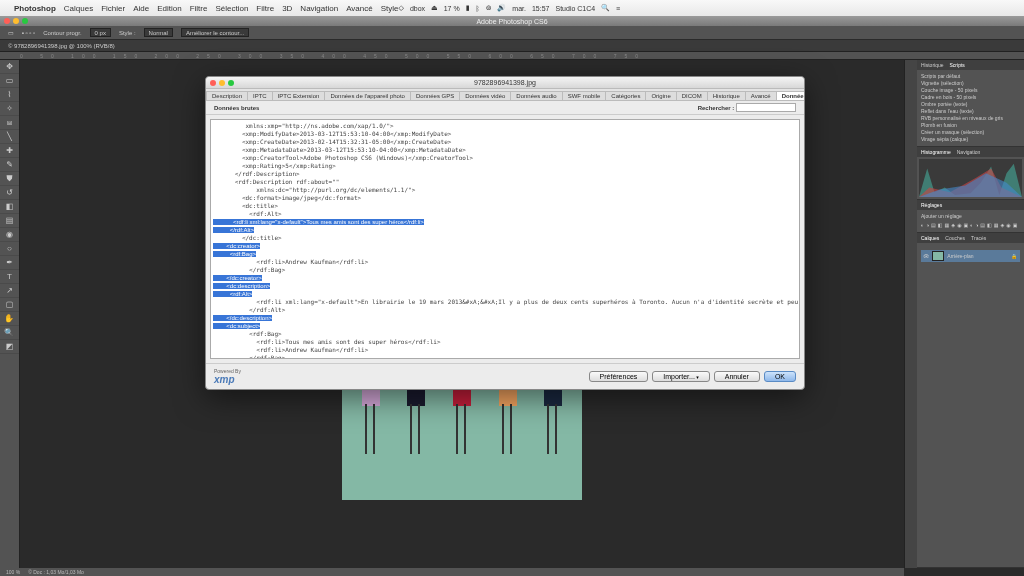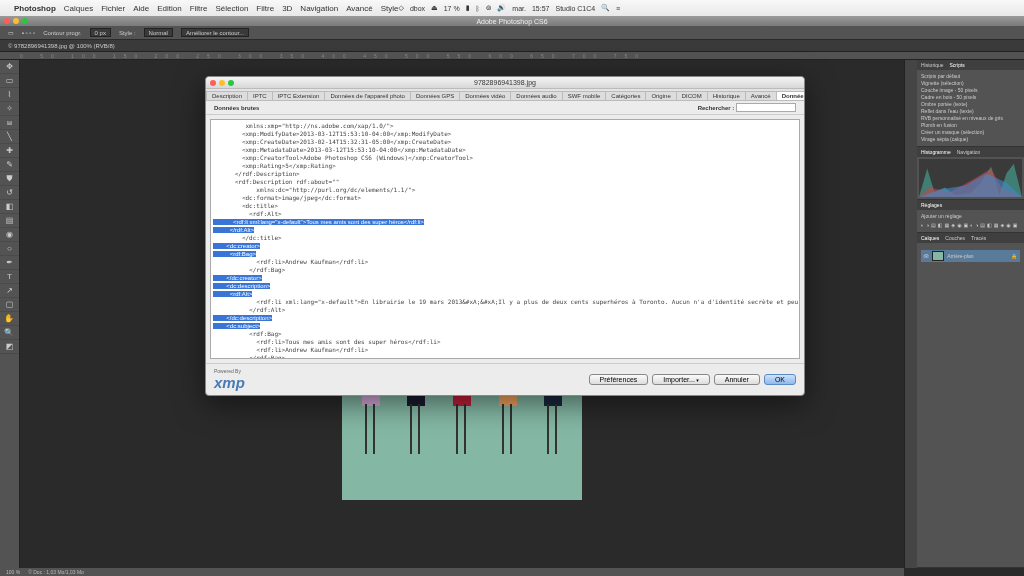--- a/index.html
+++ b/index.html
@@ -62,21 +62,21 @@
 .dialog-titlebar { height: 12px; background: linear-gradient(#f4f4f4,#d8d8d8); border-bottom: 1px solid #bbb; display: flex; align-items: center; justify-content: center; position: relative; border-radius: 4px 4px 0 0; }
 .dialog-titlebar .traffic-lights { left: 4px; }
 .dialog-tabs { display: flex; background: #e4e4e4; border-bottom: 1px solid #bbb; height: 12px; align-items: flex-end; font-size: 6px; overflow:hidden; }
 .dialog-tabs .tab { padding: 1px 5px; border: 1px solid #bbb; border-bottom: none; background: #ddd; margin-right: -1px; white-space:nowrap; }
 .dialog-tabs .tab.active { background: #fff; font-weight: bold; }
 .dialog-subhead { display: flex; justify-content: space-between; align-items: center; padding: 2px 8px; font-size: 6px; font-weight: bold; border-bottom: 1px solid #ccc; }
 .dialog-subhead input { width: 60px; height: 9px; font-size: 6px; border: 1px solid #aaa; }
 .xml-area { background: #fff; margin: 4px; border: 1px solid #aaa; height: 240px; overflow: auto; font-family: Monaco, monospace; font-size: 6px; line-height: 8px; padding: 2px; color: #444; white-space: pre; }
 .xml-area .hl { background: #3875d7; color: #fff; display:inline; }
 .dialog-footer { display: flex; justify-content: space-between; align-items: center; padding: 4px 8px; border-top: 1px solid #ccc; }
-.xmp-logo { font-size: 15px; font-weight: bold; font-style: italic; color: #4a7ab8; }
+.xmp-logo { font-size: 10px; font-weight: bold; font-style: italic; color: #4a7ab8; }
 .dialog-buttons { display: flex; gap: 4px; }
 .dialog-buttons button { font-size: 7px; padding: 1px 10px; border: 1px solid #888; border-radius: 3px; background: linear-gradient(#fafafa,#ddd); }
 .dialog-buttons button.primary { background: linear-gradient(#cde3fb,#8fb8ea); border-color: #5a8bc4; }
 .dialog-buttons .combo::after { content:" ▾"; font-size:5px; }
 
 
 .status-bar { background: #535353; height: 8px; font-size: 5px; color: #bbb; display: flex; align-items: center; padding: 0 6px; gap: 8px; position:absolute; bottom:0; left:0; right:120px; }
 
 .mini-icon { font-size:7px; }
 </style>

